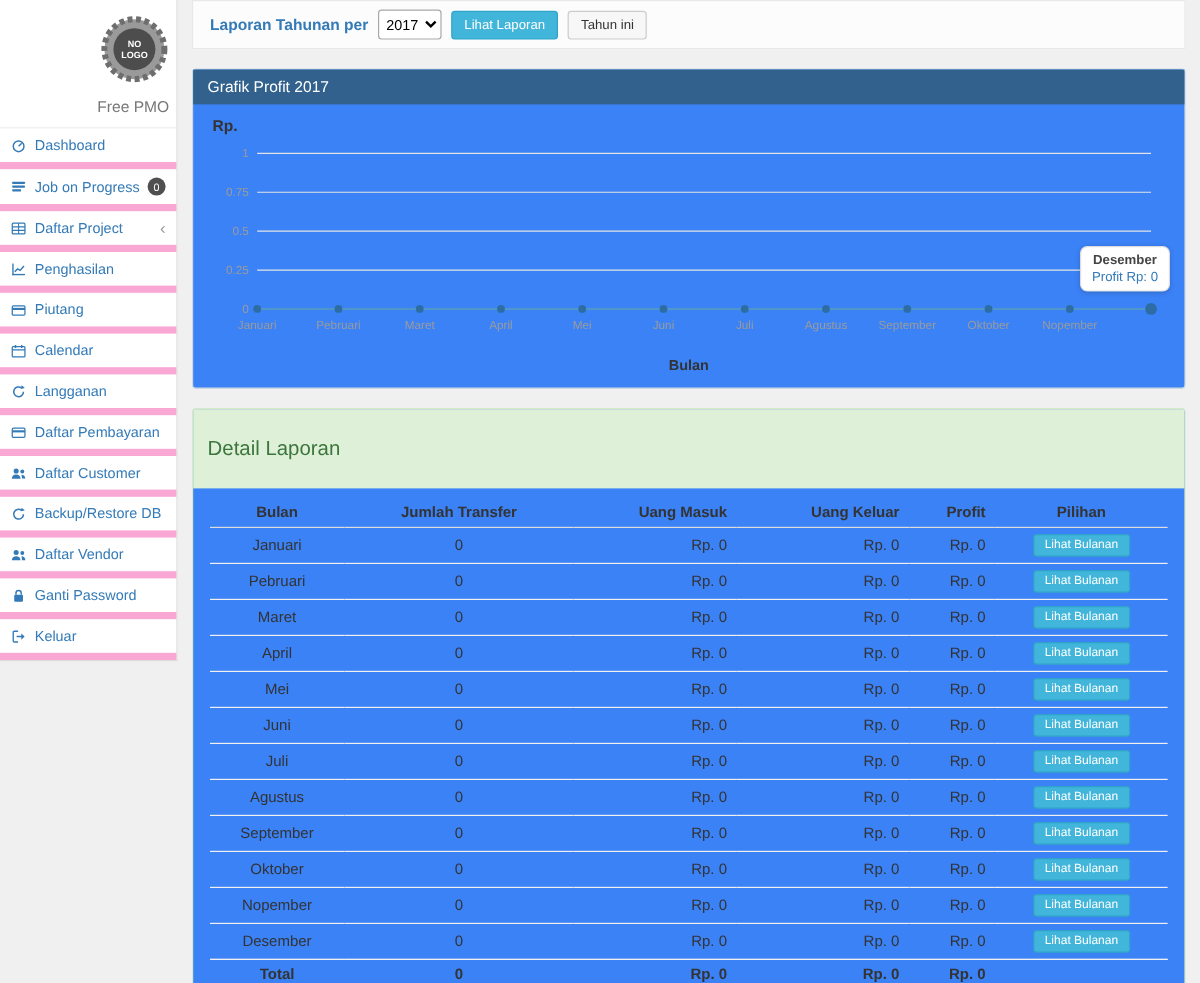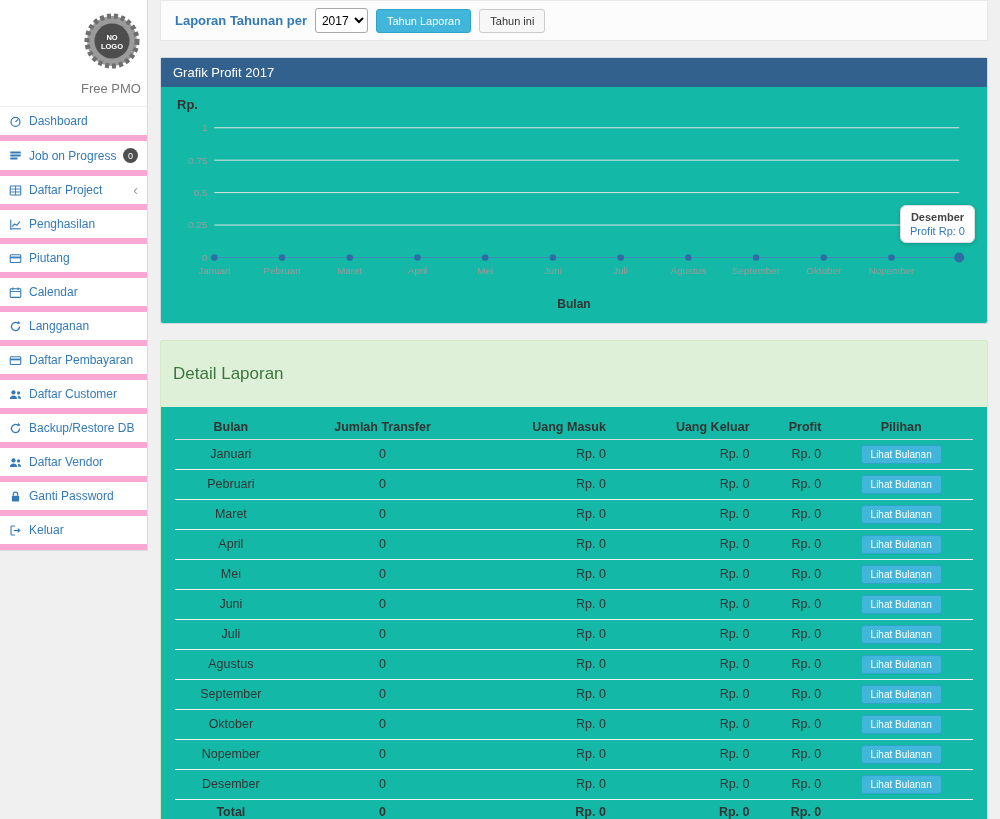--- a/index.html
+++ b/index.html
@@ -26,21 +26,21 @@
   .bc-sep{margin:0 4px}
 
   .filter-panel{background:#fcfcfc;border:1px solid #e8e8e8;margin:0 12px 16px;padding:7px 14px;display:flex;align-items:center;gap:8px}
   .filter-label{color:#337ab7;font-weight:bold;font-size:13px}
   .year-select{height:25px;border:1px solid #a9a9a9;border-radius:3px;background:#fff;font-size:12px;padding:1px 2px;font-family:"Liberation Sans",sans-serif}
   .btn{font-size:11px;padding:5px 10px;border-radius:3px;border:1px solid transparent;cursor:pointer;font-family:"Liberation Sans",sans-serif}
   .btn-info{background:#41b5da;border-color:#2fa4c9;color:#fff}
   .btn-default{background:#f7f7f7;border-color:#ccc;color:#333}
   .btn-sm{font-size:10px;padding:3px 9px}
 
-  .panel{margin:16px 12px 16px;background:#14b8a6;border-radius:3px;overflow:visible}
+  .panel{margin:16px 12px 16px;background:#3b82f6;border-radius:3px;overflow:visible}
   .chart-panel{border:1px solid #cfd8e0}
   .detail-panel{border:1px solid #d6e9c6}
   .panel-heading-blue{background:#31618c;color:#fff;padding:7px 12px;font-size:13px}
   .panel-heading-green{background:#dff0d8;color:#3c763d;padding:23px 12px;font-size:17px}
 
   .chart-wrap{position:relative;padding:8px 14px 8px}
   .y-axis-title{font-weight:bold;font-size:13px;color:#333;margin:2px 0 2px 2px}
   #profit-chart{display:block;width:100%;height:auto}
   .x-axis-title{text-align:center;font-weight:bold;font-size:12px;color:#333;padding:0 0 4px}
   .chart-tooltip{position:absolute;right:12px;bottom:80px;background:#fff;border:1px solid #ddd;border-radius:6px;box-shadow:0 1px 4px rgba(0,0,0,.18);padding:5px 9px;text-align:center;z-index:5}
@@ -207,21 +207,21 @@
     </aside>
 
     <main class="content">
 
 
       <div class="filter-panel">
         <span class="filter-label">Laporan Tahunan per</span>
         <select class="year-select">
           <option>2017</option>
         </select>
-        <button class="btn btn-info">Tahun Laporan</button>
+        <button class="btn btn-info">Lihat Laporan</button>
         <button class="btn btn-default">Tahun ini</button>
       </div>
 
       <section class="panel chart-panel">
         <div class="panel-heading-blue">Grafik Profit 2017</div>
         <div class="chart-wrap">
           <div class="y-axis-title">Rp.</div>
           <svg id="profit-chart" viewBox="0 0 812 186">
               <line x1="40" y1="146" x2="798" y2="146" stroke="#e3e3e3" stroke-width="1"></line>
               <text x="33" y="149.5" text-anchor="end" fill="#9b9b9b" font-size="10">0</text>

